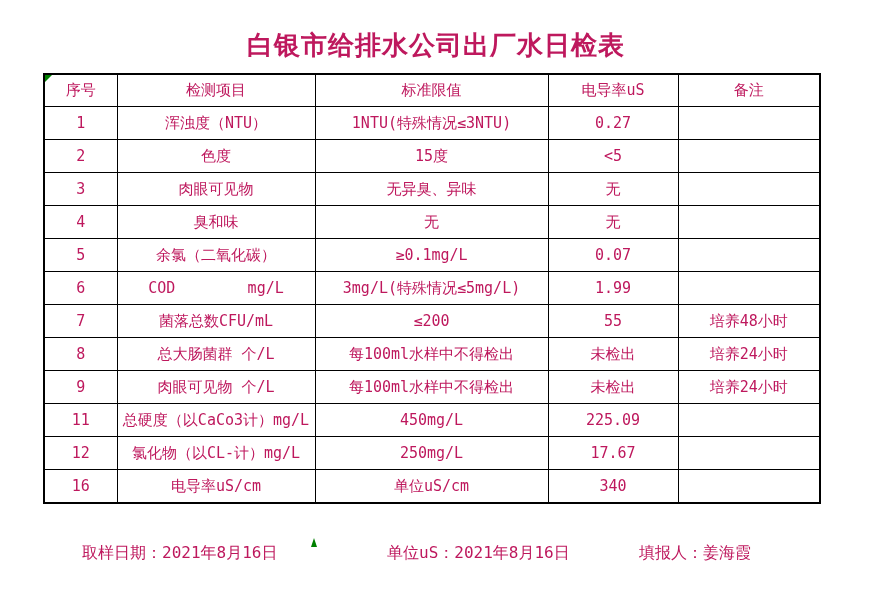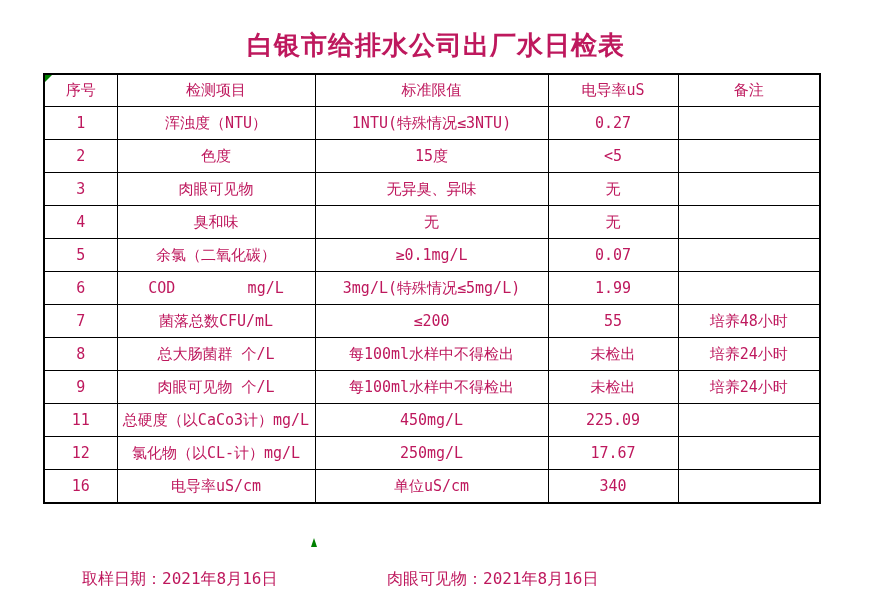--- a/index.html
+++ b/index.html
@@ -56,21 +56,21 @@
   .bottom-marker{
     position:absolute;
     left:311px;top:538px;
     width:0;height:0;
     border-bottom:9px solid #008000;
     border-left:3px solid transparent;
     border-right:3px solid transparent;
   }
   .footer-item{
     position:absolute;
-    top:569px;
+    top:543px;
     font-size:16px;
     white-space:pre;
   }
   .footer-sampling{left:82px;}
   .footer-testing{left:387px;}
   .footer-reporter{left:639px;}
 </style>
 </head>
 <body>
 
@@ -180,15 +180,16 @@
         <td>340</td>
         <td></td>
       </tr>
     </tbody>
   </table>
 
   <div class="corner-marker"></div>
   <div class="bottom-marker"></div>
 
   <div class="footer-item footer-sampling"><span>取样日期：</span><span>2021年8月16日</span></div>
-  <div class="footer-item footer-testing"><span>肉眼可见物：</span><span>2021年8月16日</span></div>
+  <div class="footer-item footer-testing"><span>单位uS：</span><span>2021年8月16日</span></div>
+  <div class="footer-item footer-reporter"><span>填报人：</span><span>姜海霞</span></div>
 
 </div>
 
 </body></html>

